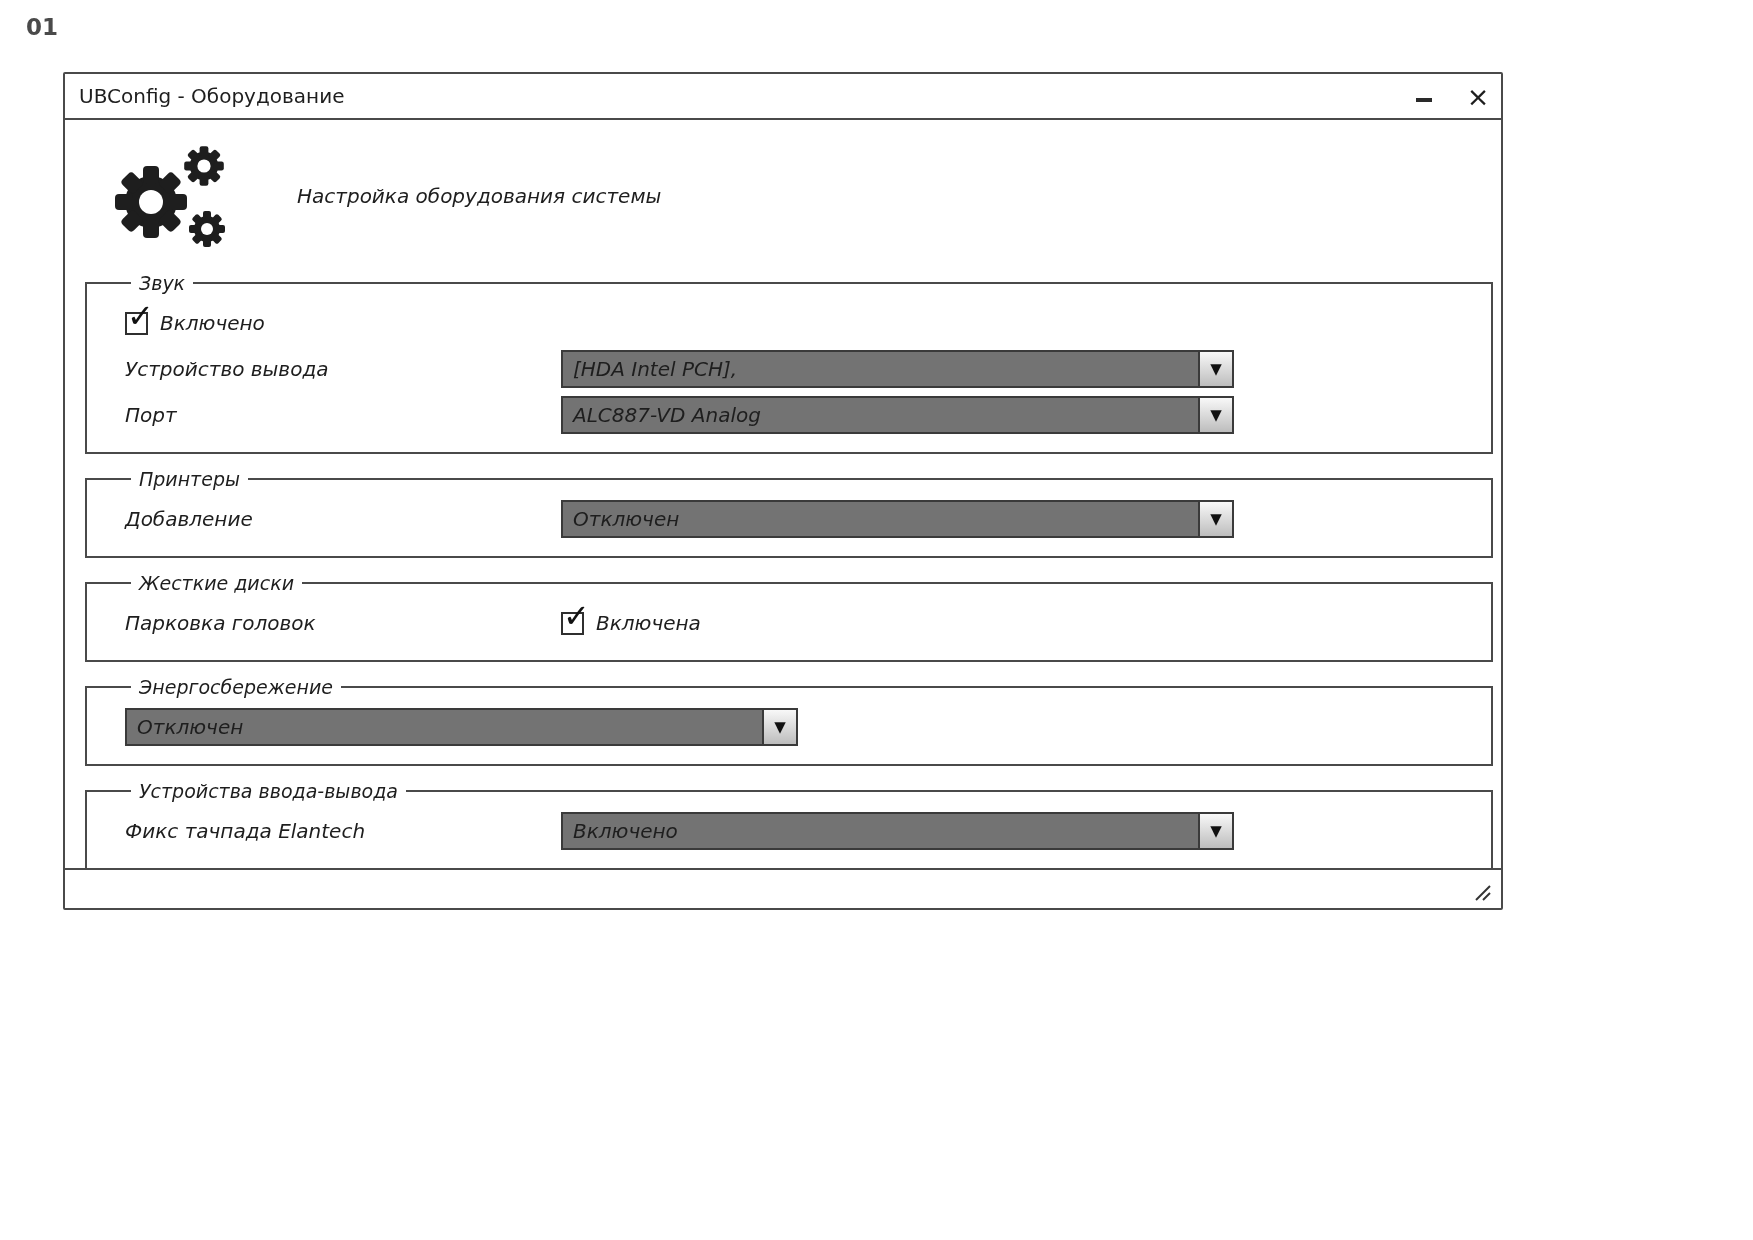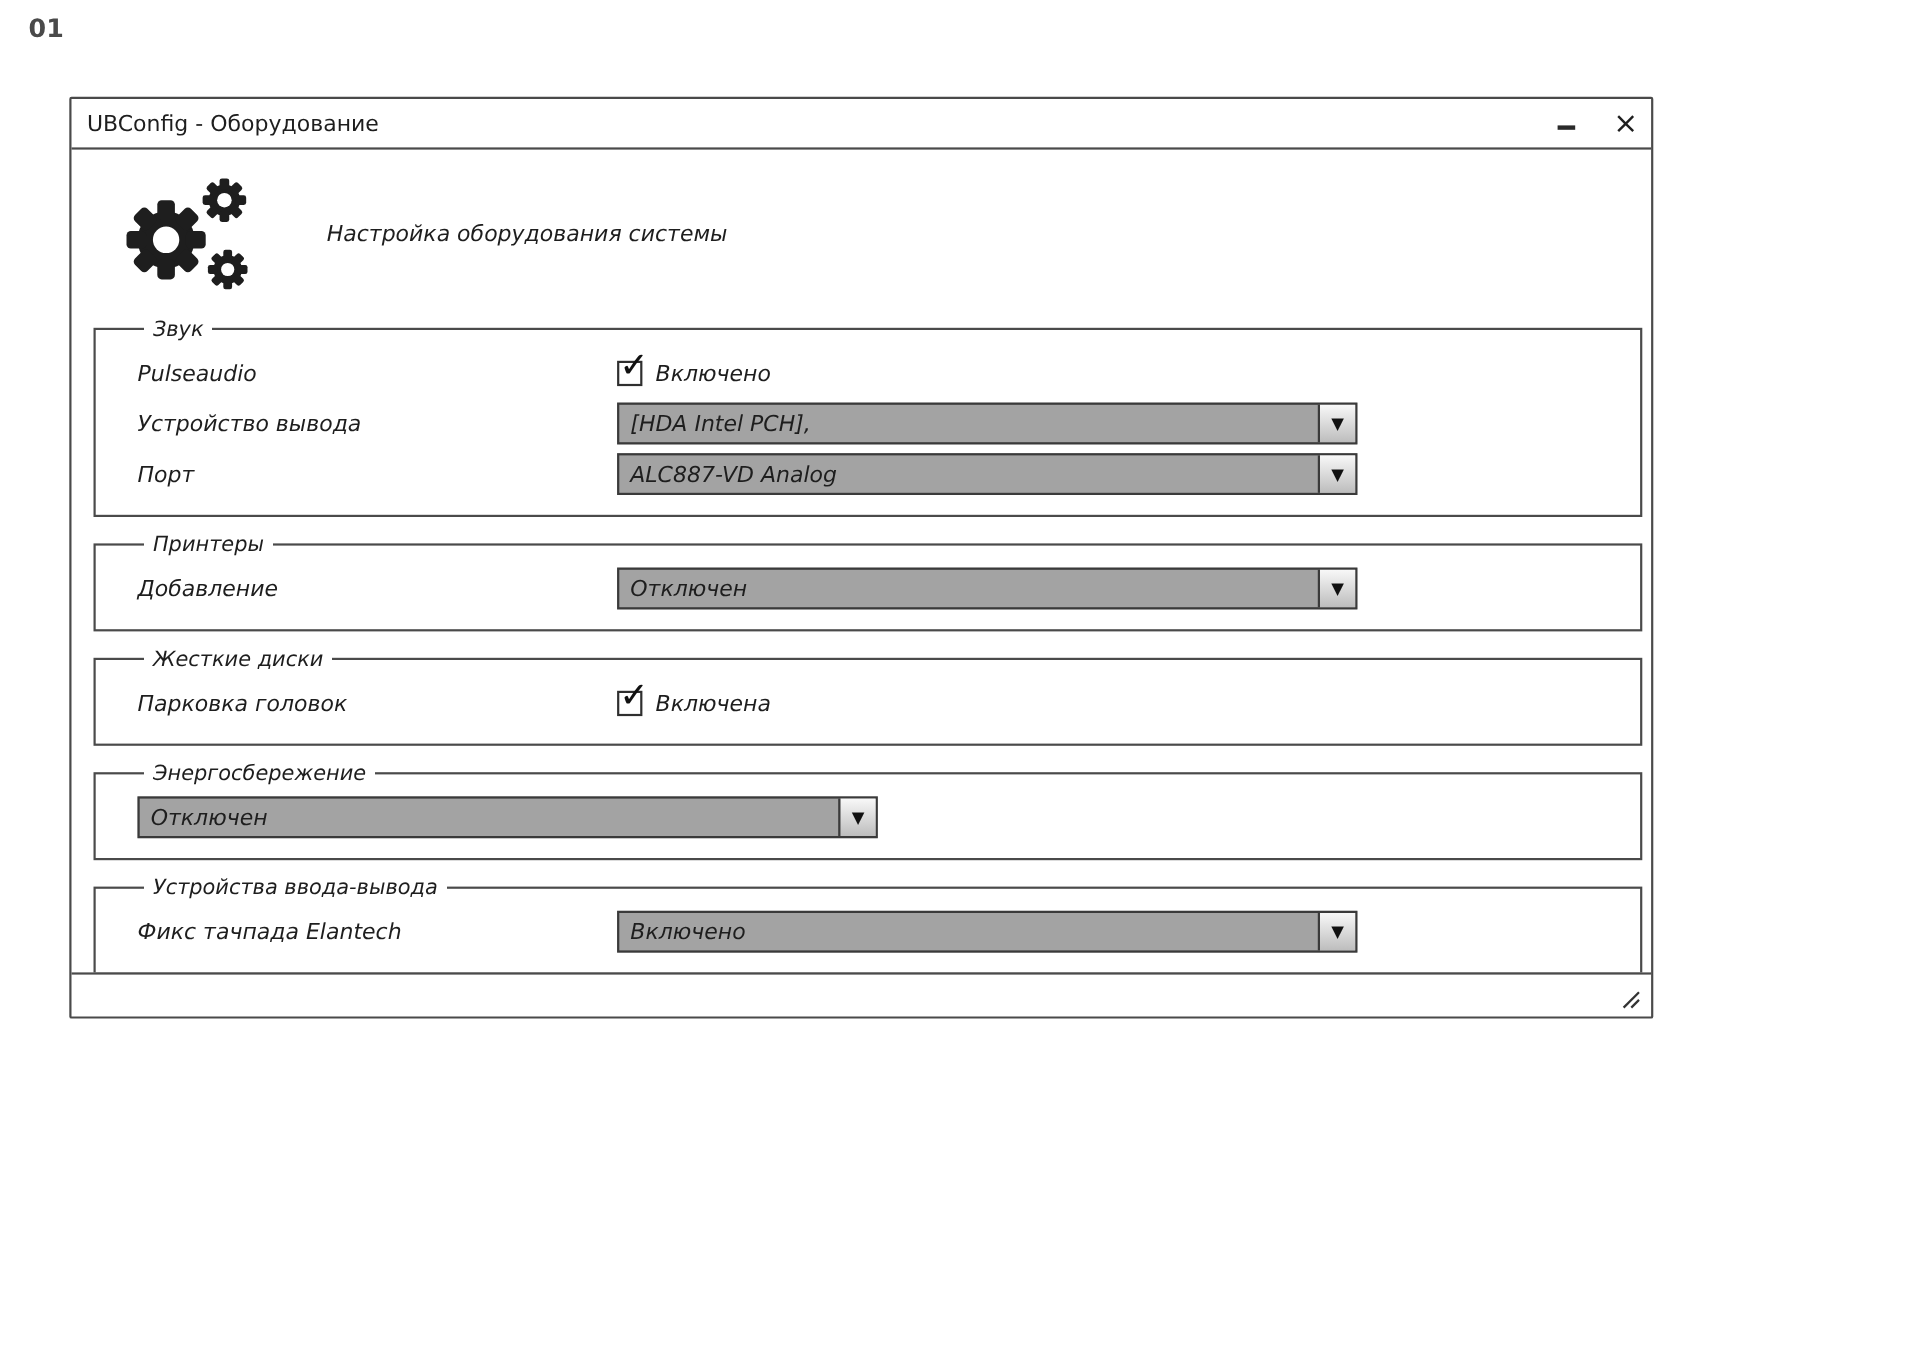--- a/index.html
+++ b/index.html
@@ -14,21 +14,21 @@
   }
   .slide-number {
     position: absolute; left: 26px; top: 14px;
     font-size: 23px; font-weight: bold; color: #4a4a4a;
   }
   .window {
     position: absolute; left: 63px; top: 72px;
     width: 1440px; height: 838px;
     border: 2px solid #4a4a4a; border-radius: 2px;
     background: #fff;
-    display: flex; flex-direction: column; margin-top: 16px;
+    display: flex; flex-direction: column;
   }
   .titlebar {
     flex: 0 0 46px;
     border-bottom: 2px solid #4a4a4a;
     display: flex; align-items: center;
     padding: 0 8px 0 14px;
     font-size: 20px;
   }
   .win-title { color: #1e1e1e; }
   .win-controls { margin-left: auto; display: flex; align-items: center; gap: 24px; }
@@ -46,21 +46,21 @@
     border: 2px solid #4a4a4a;
     margin: 0 0 14px 0;
     padding: 2px 12px 10px 38px;
     min-inline-size: 0;
   }
   legend { font-size: 19px; padding: 0 8px; margin-left: 6px; }
   .row { display: flex; align-items: center; min-height: 38px; margin: 8px 0; }
   .row-label { flex: 0 0 436px; font-size: 20px; padding-right: 10px; }
   .combobox {
     width: 673px; height: 38px;
-    border: 2px solid #3a3a3a; background: #a3a3a3;
+    border: 2px solid #3a3a3a; background: #737373;
     display: flex; align-items: stretch;
   }
   .combobox .value {
     flex: 1 1 auto; display: flex; align-items: center;
     padding: 0 10px; font-size: 20px;
     white-space: nowrap; overflow: hidden;
   }
   .combobox .drop {
     flex: 0 0 34px;
     border-left: 2px solid #3a3a3a;
@@ -122,21 +122,20 @@
         <use href="#gear" transform="translate(44,64)"></use>
         <use href="#gear" transform="translate(97,28) scale(0.55)"></use>
         <use href="#gear" transform="translate(100,91) scale(0.5)"></use>
       </svg>
       <div class="header-text">Настройка оборудования системы</div>
     </div>
 
     <fieldset>
       <legend>Звук</legend>
       <div class="row">
-        <span class="row-label">Pulseaudio</span>
         <span class="checkbox-wrap">
           <span class="checkbox">
             <span class="check">✓</span>
           </span>
           <span class="checkbox-label">Включено</span>
         </span>
       </div>
       <div class="row">
         <span class="row-label">Устройство вывода</span>
         <span class="combobox">

